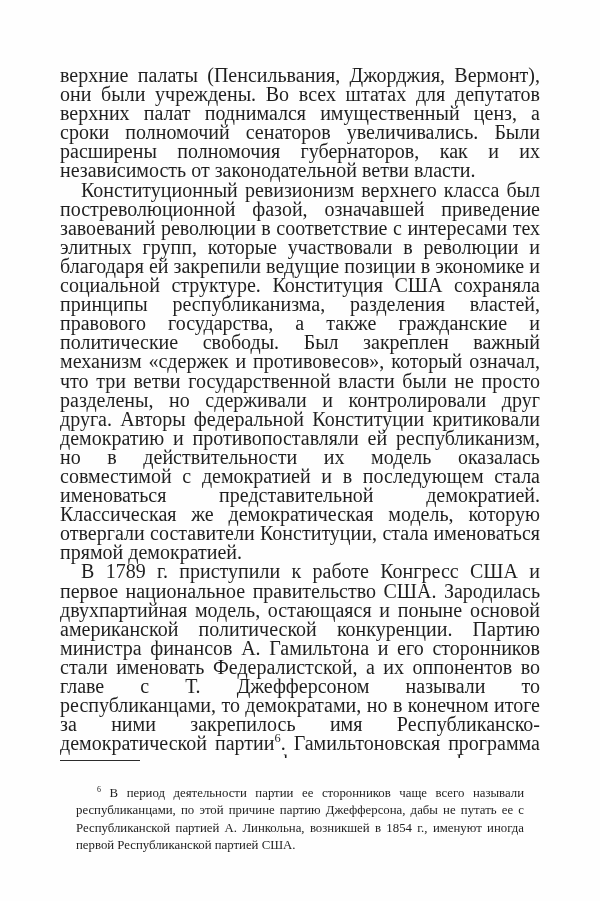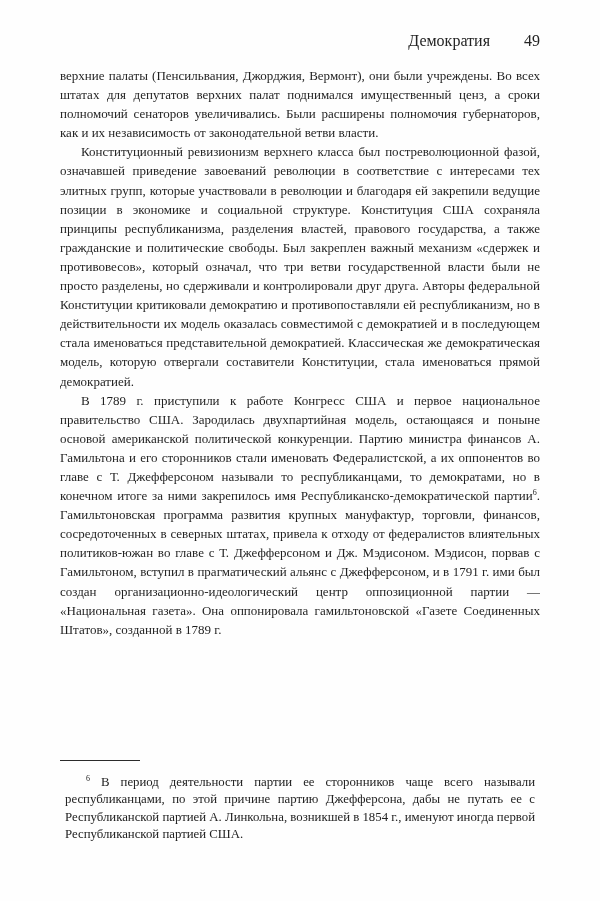--- a/index.html
+++ b/index.html
@@ -26,21 +26,21 @@
     font-size: 16px;
     color: #242424;
   }
   .body-text {
     position: absolute;
     top: 66px;
     left: 60px;
     width: 480px;
     height: 692px;
     overflow: hidden;
-    font-size: 13px;
+    font-size: 20px;
     line-height: 19.1px;
     text-align: justify;
     color: #1f1f1f;
   }
   .body-text p {
     margin: 0;
     padding: 0;
   }
   .body-text p.indent {
     text-indent: 21px;
@@ -64,33 +64,29 @@
     position: absolute;
     left: 60px;
     top: 769px;
     width: 480px;
     font-size: 12.8px;
     line-height: 17.4px;
     text-align: justify;
     color: #222222;
   }
   .footnote p {
-    margin: 5px;
+    margin: 16px;
     text-indent: 21px;
   }
 </style>
 </head>
 <body>
 
 <div class="page">
 
-  <div class="running-header">
-    <span>Демократия</span>
-    <span>49</span>
-  </div>
 
   <div class="body-text">
       <p class=""><span>верхние палаты (Пенсильвания, Джорджия, Вермонт), они были учреждены. Во всех штатах для депутатов верхних палат поднимался имущественный ценз, а сроки полномочий сенаторов увеличивались. Были расширены полномочия губернаторов, как и их независимость от законодательной ветви власти.</span></p>
       <p class="indent"><span>Конституционный ревизионизм верхнего класса был постреволюционной фазой, означавшей приведение завоеваний революции в соответствие с интересами тех элитных групп, которые участвовали в революции и благодаря ей закрепили ведущие позиции в экономике и социальной структуре. Конституция США сохраняла принципы республиканизма, разделения властей, правового государства, а также гражданские и политические свободы. Был закреплен важный механизм «сдержек и противовесов», который означал, что три ветви государственной власти были не просто разделены, но сдерживали и контролировали друг друга. Авторы федеральной Конституции критиковали демократию и противопоставляли ей республиканизм, но в действительности их модель оказалась совместимой с демократией и в последующем стала именоваться </span><span class="it">представительной демократией</span><span>. Классическая же демократическая модель, которую отвергали составители Конституции, стала именоваться </span><span class="it">прямой демократией</span><span>.</span></p>
       <p class="indent"><span>В 1789 г. приступили к работе Конгресс США и первое национальное правительство США. Зародилась двухпартийная модель, остающаяся и поныне основой американской политической конкуренции. Партию министра финансов А. Гамильтона и его сторонников стали именовать </span><span class="it">Федералистской</span><span>, а их оппонентов во главе с Т. Джефферсоном называли то республиканцами, то демократами, но в конечном итоге за ними закрепилось имя </span><span class="it">Республиканско-демократической партии</span><sup>6</sup><span>. Гамильтоновская программа развития крупных мануфактур, торговли, финансов, сосредоточенных в северных штатах, привела к отходу от федералистов влиятельных политиков-южан во главе с Т. Джефферсоном и Дж. Мэдисоном. Мэдисон, порвав с Гамильтоном, вступил в прагматический альянс с Джефферсоном, и в 1791 г. ими был создан организационно-идеологический центр оппозиционной партии — «Национальная газета». Она оппонировала гамильтоновской «Газете Соединенных Штатов», созданной в 1789 г.</span></p>
     </div>
 
   <div class="footnote-sep"></div>
 
   <div class="footnote">

